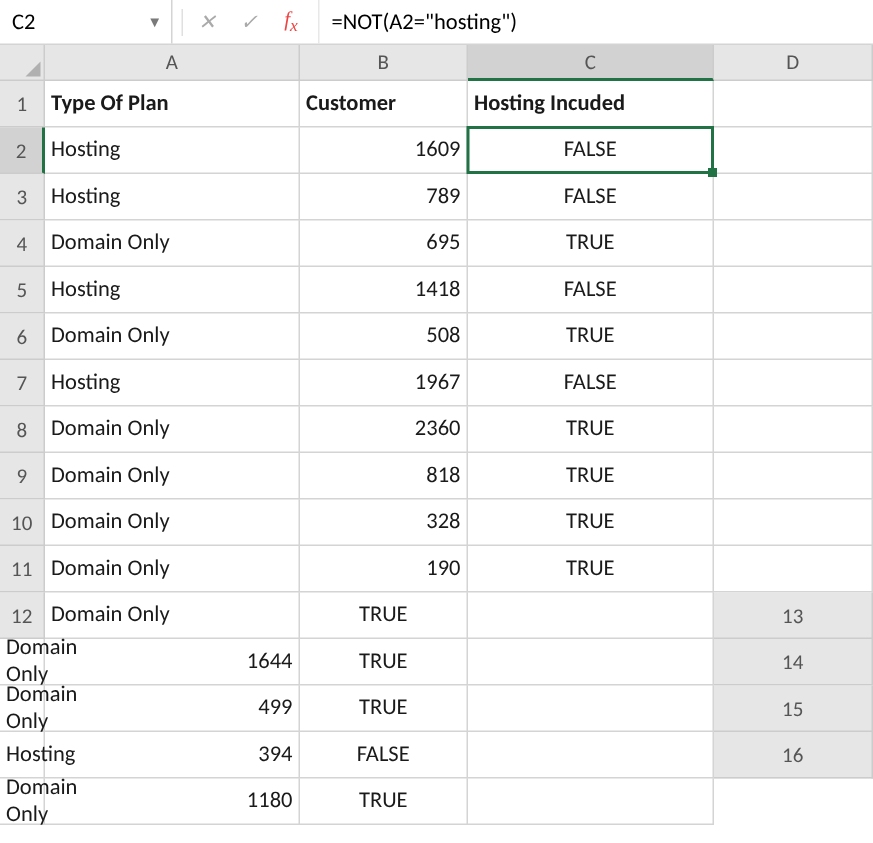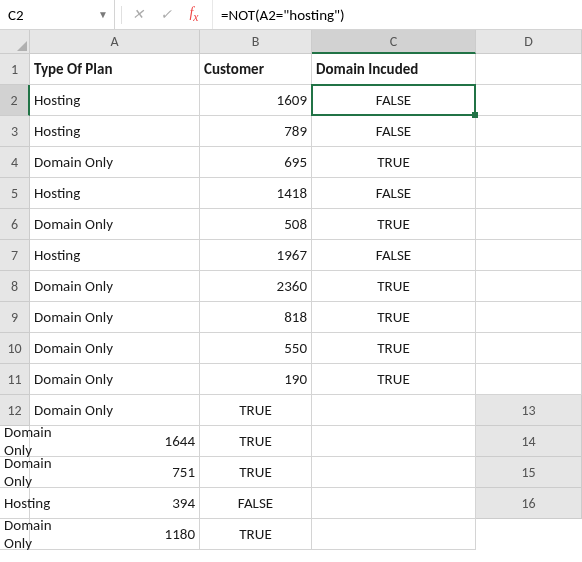--- a/index.html
+++ b/index.html
@@ -173,21 +173,21 @@
 
 <div class="grid" id="grid">
     <div class="corner"></div>
     <div class="col-head">A</div>
     <div class="col-head">B</div>
     <div class="col-head selected">C</div>
     <div class="col-head">D</div>
     <div class="row-head">1</div>
     <div class="cell header-cell align-left">Type Of Plan</div>
     <div class="cell header-cell align-left">Customer</div>
-    <div class="cell header-cell align-left">Domain Incuded</div>
+    <div class="cell header-cell align-left">Hosting Incuded</div>
     <div class="cell header-cell align-left"></div>
     <div class="row-head selected">2</div>
     <div class="cell align-left">Hosting</div>
     <div class="cell align-right">1609</div>
     <div class="cell align-center selected">FALSE<div class="fill-handle"></div></div>
     <div class="cell align-left"></div>
     <div class="row-head">3</div>
     <div class="cell align-left">Hosting</div>
     <div class="cell align-right">789</div>
     <div class="cell align-center">FALSE</div>
@@ -217,40 +217,40 @@
     <div class="cell align-right">2360</div>
     <div class="cell align-center">TRUE</div>
     <div class="cell align-left"></div>
     <div class="row-head">9</div>
     <div class="cell align-left">Domain Only</div>
     <div class="cell align-right">818</div>
     <div class="cell align-center">TRUE</div>
     <div class="cell align-left"></div>
     <div class="row-head">10</div>
     <div class="cell align-left">Domain Only</div>
-    <div class="cell align-right">550</div>
+    <div class="cell align-right">328</div>
     <div class="cell align-center">TRUE</div>
     <div class="cell align-left"></div>
     <div class="row-head">11</div>
     <div class="cell align-left">Domain Only</div>
     <div class="cell align-right">190</div>
     <div class="cell align-center">TRUE</div>
     <div class="cell align-left"></div>
     <div class="row-head">12</div>
     <div class="cell align-left">Domain Only</div>
     <div class="cell align-center">TRUE</div>
     <div class="cell align-left"></div>
     <div class="row-head">13</div>
     <div class="cell align-left">Domain Only</div>
     <div class="cell align-right">1644</div>
     <div class="cell align-center">TRUE</div>
     <div class="cell align-left"></div>
     <div class="row-head">14</div>
     <div class="cell align-left">Domain Only</div>
-    <div class="cell align-right">751</div>
+    <div class="cell align-right">499</div>
     <div class="cell align-center">TRUE</div>
     <div class="cell align-left"></div>
     <div class="row-head">15</div>
     <div class="cell align-left">Hosting</div>
     <div class="cell align-right">394</div>
     <div class="cell align-center">FALSE</div>
     <div class="cell align-left"></div>
     <div class="row-head">16</div>
     <div class="cell align-left">Domain Only</div>
     <div class="cell align-right">1180</div>

